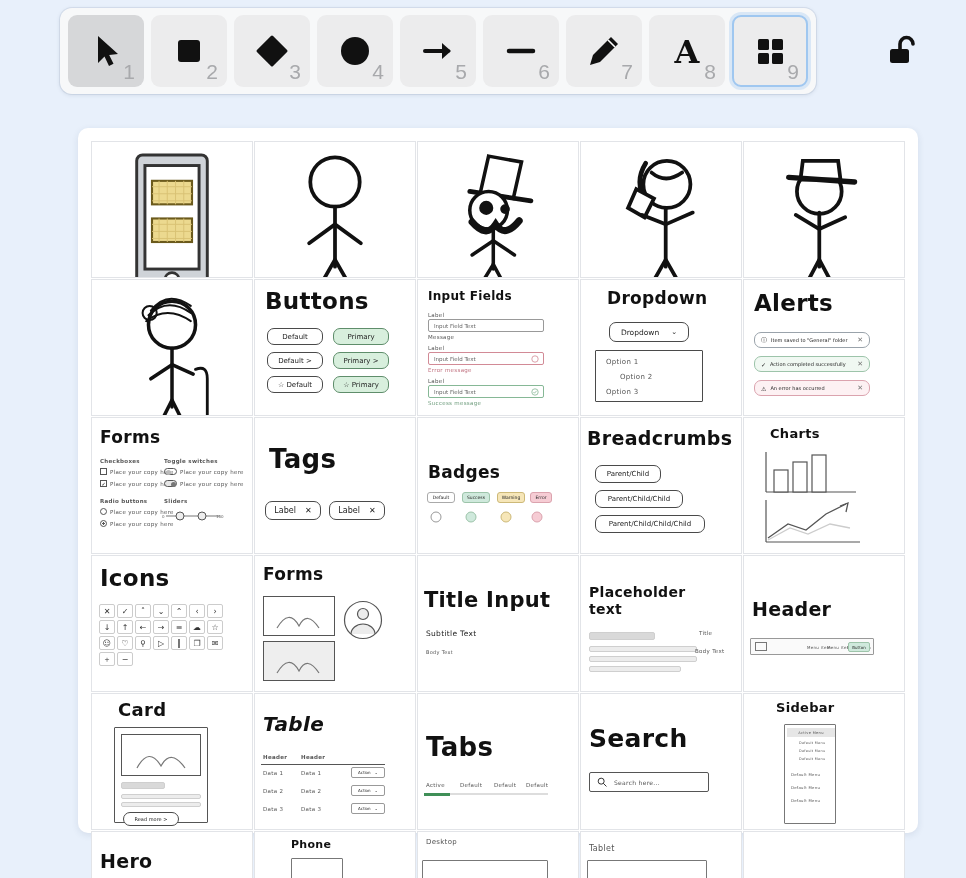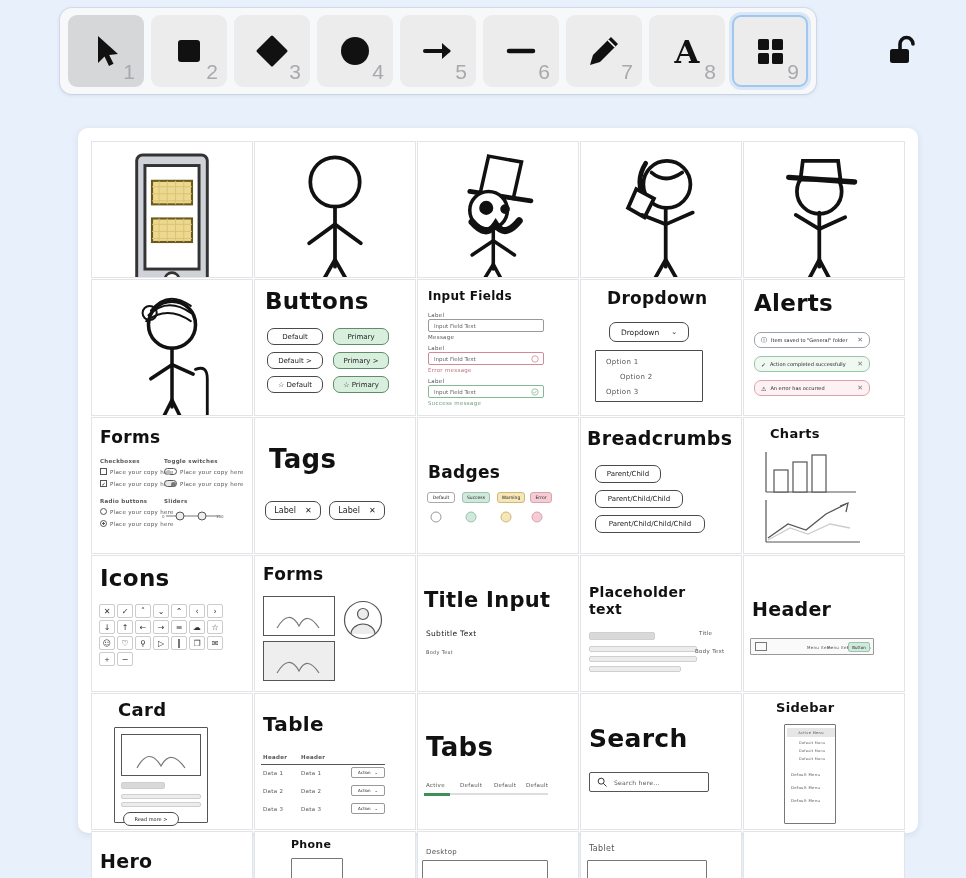--- a/index.html
+++ b/index.html
@@ -528,21 +528,21 @@
           <path d="M16 34 Q28 12 40 32 Q50 14 64 34" fill="none" stroke="#777" stroke-width="1.2"></path>
         </svg>
         <div class="line-ph dark" style="left:6px; top:54px; width:44px; height:7px;"></div>
         <div class="line-ph" style="left:6px; top:66px; width:80px; height:5px;"></div>
         <div class="line-ph" style="left:6px; top:74px; width:80px; height:5px;"></div>
         <div class="sk" style="left:8px; top:84px; width:56px; height:14px; font-size:5px;">Read more  &gt;</div>
       </div>
     </div>
 
     <div class="cell">
-      <span class="hx tt-mid" style="left:8px; top:18px; font-size:20px;">Table</span>
+      <span class="hx tt-mid" style="left:8px; top:18px; font-size:20px;font-style:italic;">Table</span>
       <span class="hx tt-tiny" style="left:8px; top:60px; font-weight:600;">Header</span>
       <span class="hx tt-tiny" style="left:46px; top:60px; font-weight:600;">Header</span>
       <div style="position:absolute; left:6px; top:70px; width:124px; height:1px; background:#555;"></div>
 
       <span class="hx tt-tiny" style="left:8px; top:76px;">Data 1</span>
       <span class="hx tt-tiny" style="left:46px; top:76px;">Data 1</span>
       <div class="sk rect" style="left:96px; top:73px; width:34px; height:11px; font-size:4px; border-color:#999; border-radius:2px; gap:4px;">
         <span>Action</span>
         <span>⌄</span>
       </div>
@@ -610,21 +610,21 @@
         </svg>
       </div>
     </div>
 
     <div class="cell">
       <span class="hx tt-sm" style="left:36px; top:6px; font-size:11px;">Phone</span>
       <div class="sk rect" style="left:36px; top:26px; width:52px; height:104px; border-radius:1px; border-color:#777;"></div>
     </div>
 
     <div class="cell">
-      <span class="hx tt-tiny" style="left:8px; top:16px; font-size:7px;">Desktop</span>
+      <span class="hx tt-tiny" style="left:8px; top:6px; font-size:7px;">Desktop</span>
       <div class="sk rect" style="left:4px; top:28px; width:126px; height:88px; border-radius:1px; border-color:#777;"></div>
     </div>
 
     <div class="cell">
       <span class="hx tt-tiny" style="left:8px; top:12px; font-size:8px;">Tablet</span>
       <div class="sk rect" style="left:6px; top:28px; width:120px; height:86px; border-radius:1px; border-color:#777;"></div>
     </div>
 
     <div class="cell empty"></div>
 

